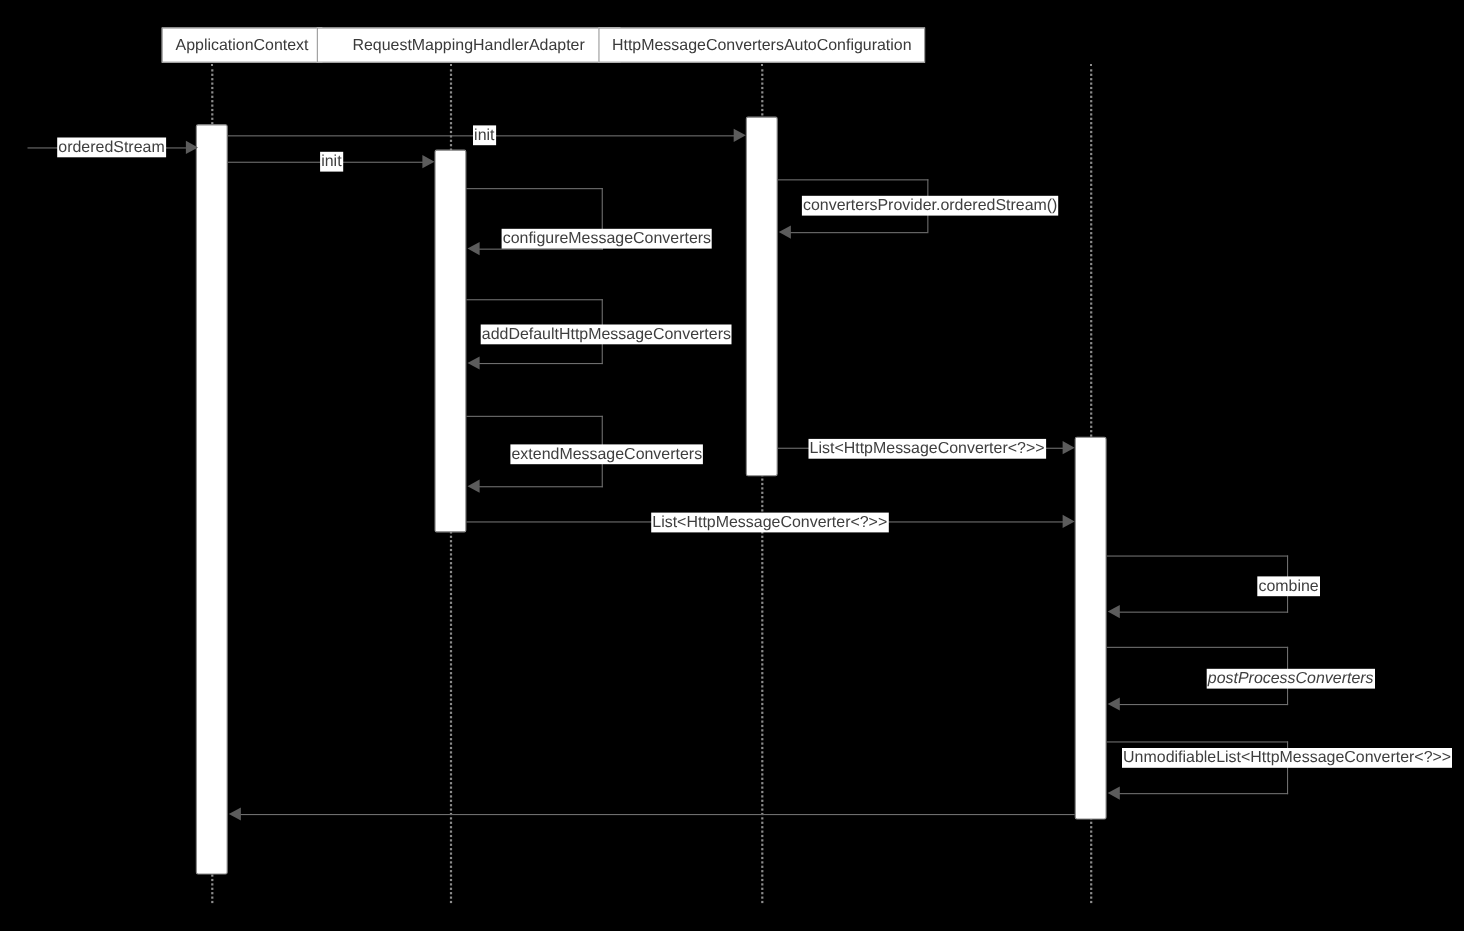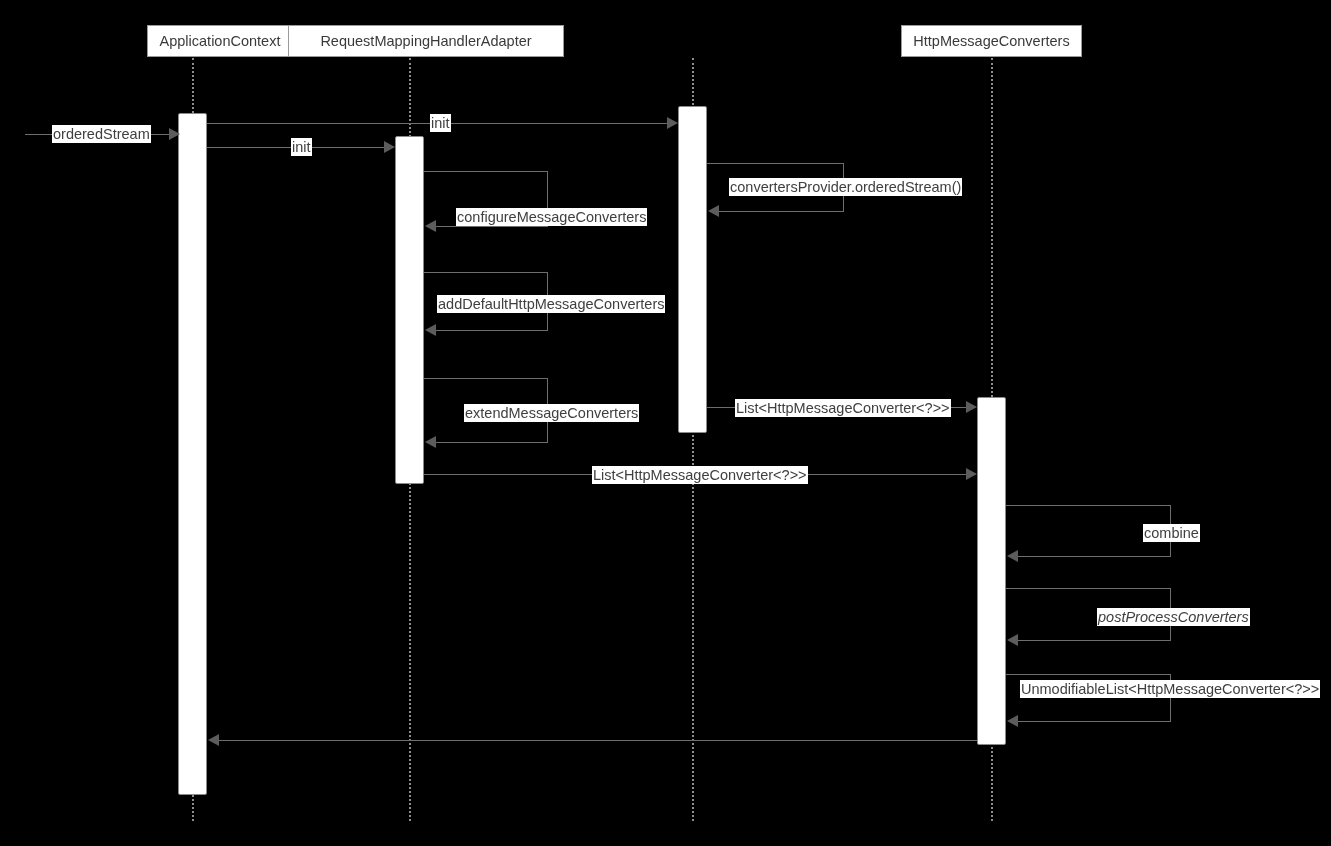--- a/index.html
+++ b/index.html
@@ -85,22 +85,22 @@
 <body>
 
 <div id="canvas">
 
   <div class="participant" style="left:120px; top:25px; width:146px;margin-left:27px;">
     <span>ApplicationContext</span>
   </div>
   <div class="participant" style="left:288px; top:25px; width:276px;">
     <span>RequestMappingHandlerAdapter</span>
   </div>
-  <div class="participant" style="left:901px; top:25px; width:181px;">
-    <span>HttpMessageConverters</span>
+  <div class="participant" style="left:544px; top:25px; width:297px;">
+    <span>HttpMessageConvertersAutoConfiguration</span>
   </div>
 
   <div class="lifeline" style="left:192px; top:58px; height:763px;"></div>
   <div class="lifeline" style="left:409px; top:58px; height:763px;"></div>
   <div class="lifeline" style="left:692px; top:58px; height:763px;"></div>
   <div class="lifeline" style="left:991px; top:58px; height:763px;"></div>
 
   <div class="activation" style="left:178px; top:113px; height:682px;"></div>
   <div class="activation" style="left:395px; top:136px; height:348px;"></div>
   <div class="activation" style="left:678px; top:106px; height:327px;"></div>

